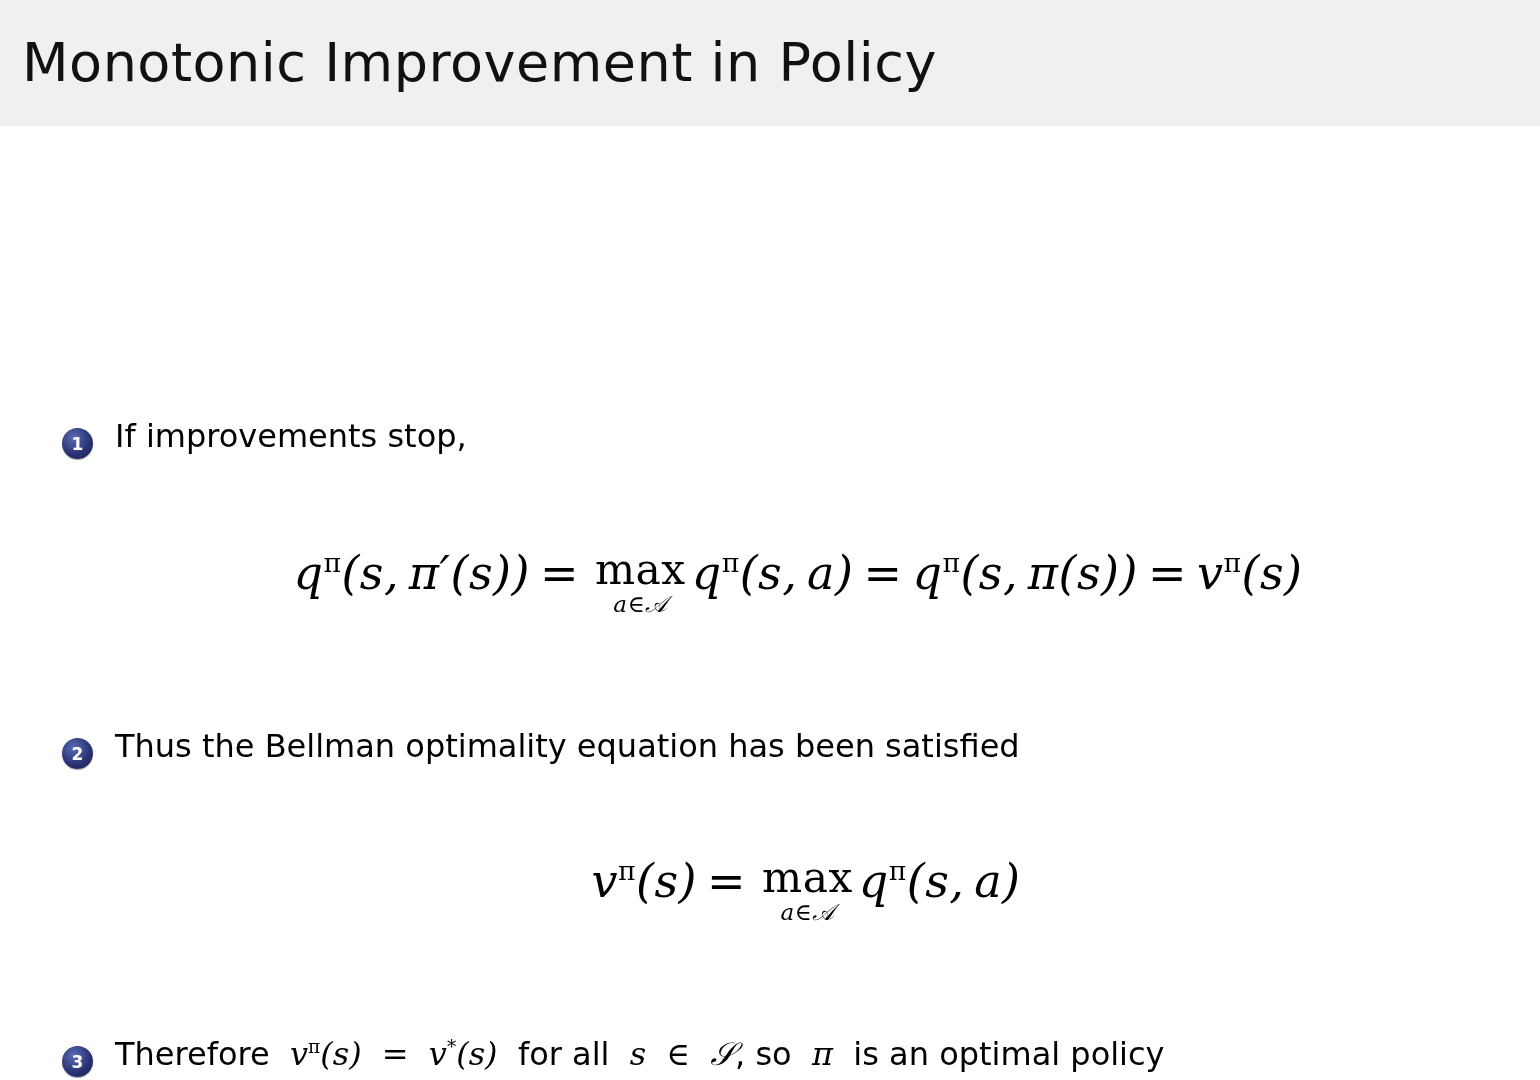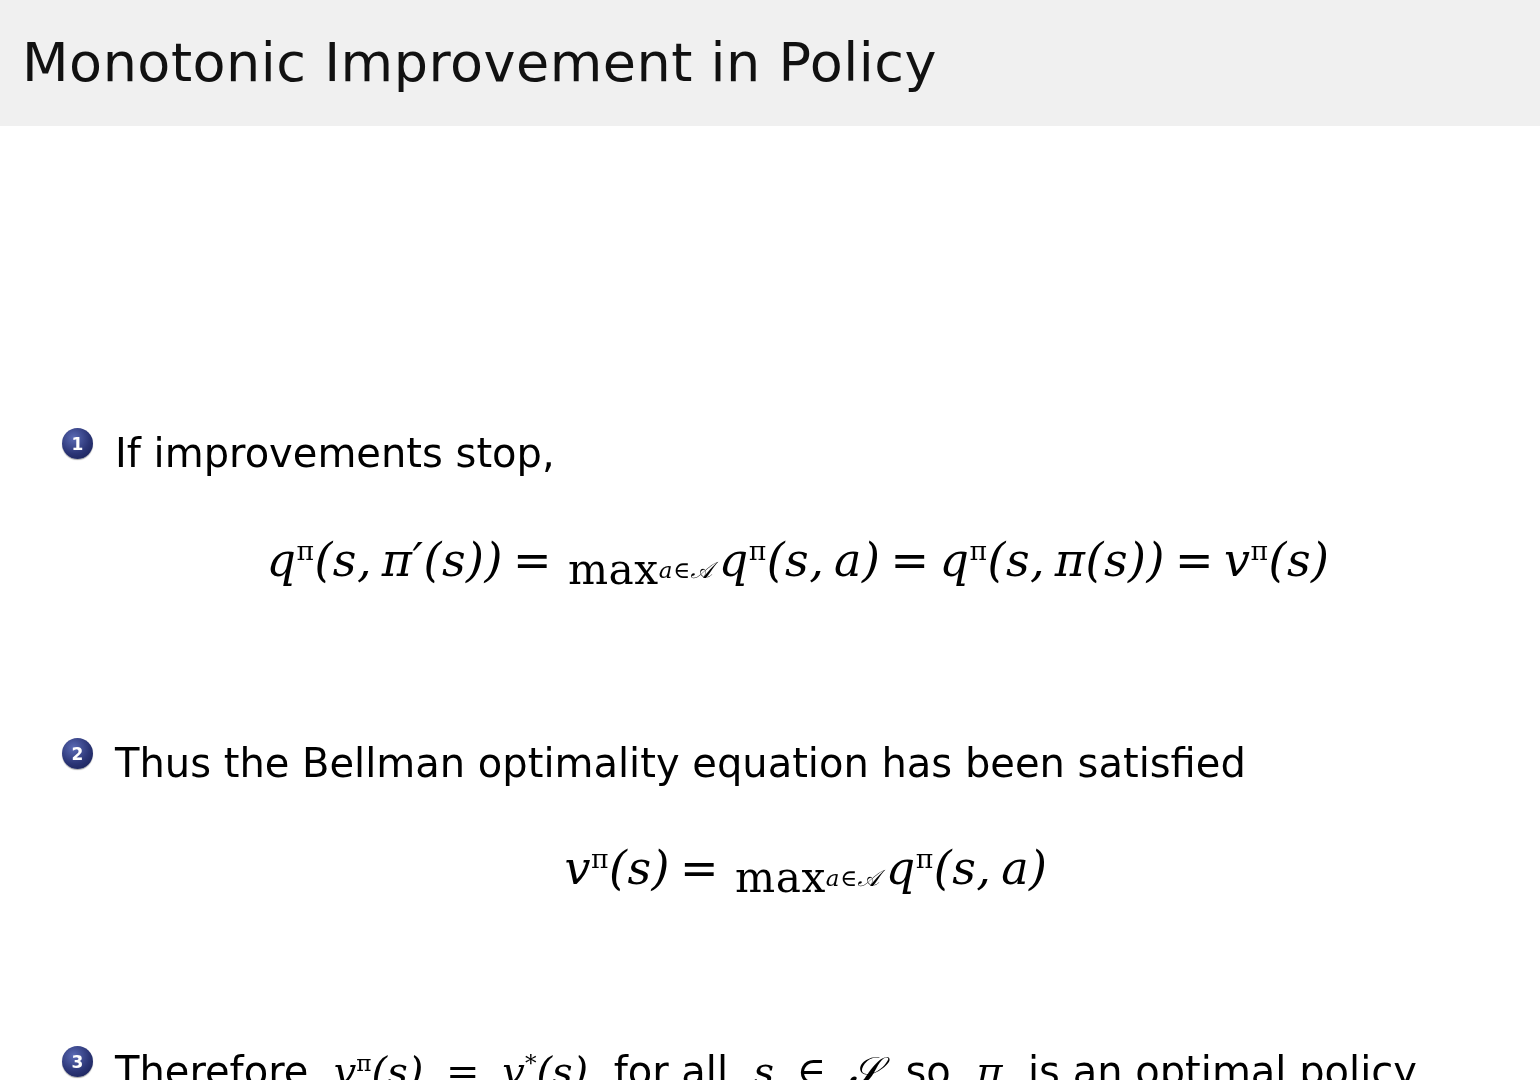--- a/index.html
+++ b/index.html
@@ -68,26 +68,25 @@
     font-weight: 700;
     display: flex;
     align-items: center;
     justify-content: center;
     box-shadow: 0 1px 1px rgba(0,0,0,0.35);
     margin-top: 10px;
   }
 
   .item-text {
     font-family: "DejaVu Sans", sans-serif;
-    font-size: 40px;
+    font-size: 32px;
     line-height: 1.15;
     margin-left: 22px;
     color: #000000;
     white-space: nowrap;
-    margin-top: 12px;
   }
 
   
   #item1 { position: absolute; left: 62px; top: 292px; }
   #item2 { position: absolute; left: 62px; top: 602px; }
   #item3 { position: absolute; left: 62px; top: 910px; }
 
   .eq {
     position: absolute;
     width: 100%;
@@ -109,20 +108,21 @@
     white-space: nowrap;
   }
   .sup {
     font-size: 0.58em;
     vertical-align: super;
     font-style: normal;
     line-height: 0;
   }
   .opstack {
     display: inline-flex;
+    flex-direction: column;
     align-items: center;
     vertical-align: middle;
     font-style: normal;
     line-height: 1;
     margin: 17px 6px;
     position: relative;
     top: 0.12em;
   }
   .opstack .op { font-size: 0.92em; font-style: normal; }
   .opstack .sub { font-size: 0.5em; font-style: italic; margin-top: 2px; }

